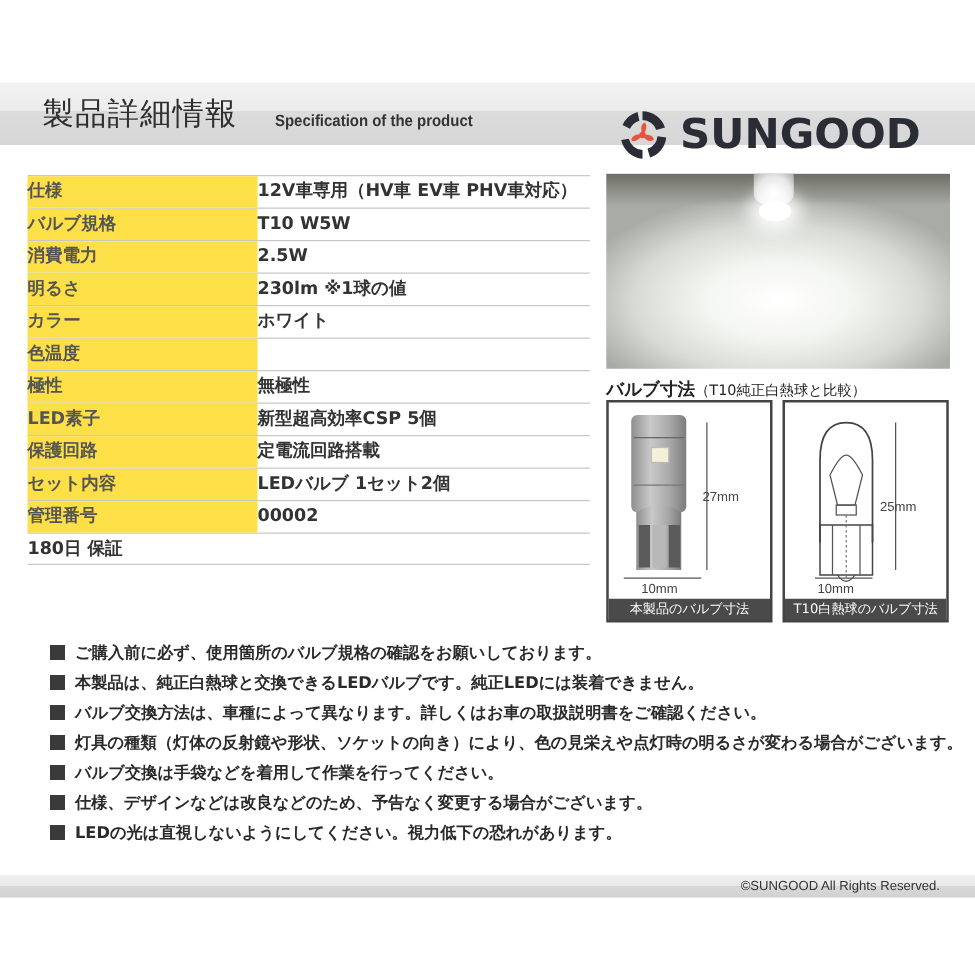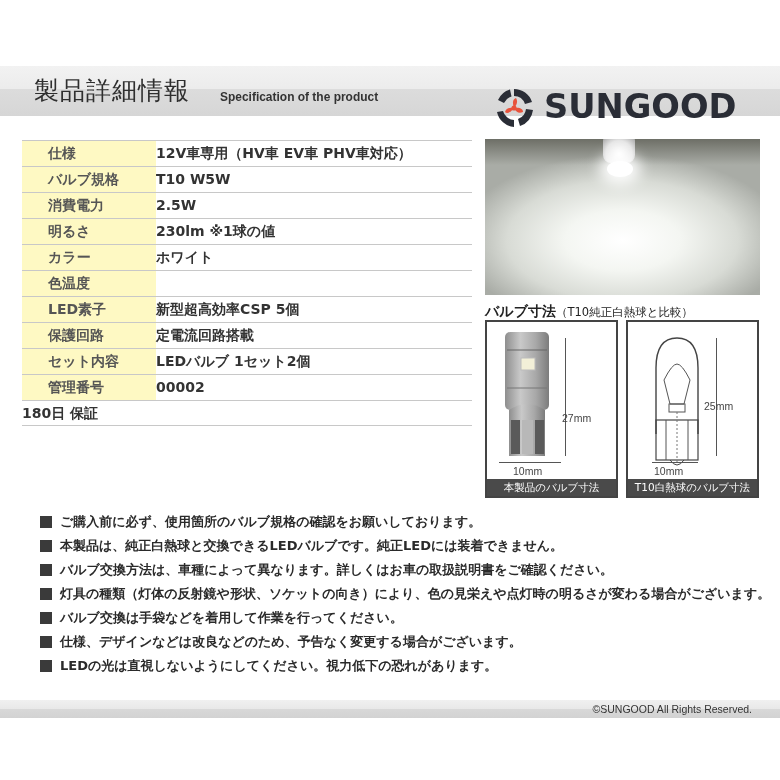--- a/index.html
+++ b/index.html
@@ -25,22 +25,22 @@
     position: absolute; left: 52px; top: 4px; font-family: "DejaVu Sans", sans-serif;
     font-weight: bold; font-size: 33px; color: #2a2d36; letter-spacing: 0px; line-height: 38px;
     transform: scaleX(1.02); transform-origin: left;
   }
 
   
   .spec-table { position: absolute; left: 22px; top: 140px; width: 450px; }
   .spec-row { display: flex; height: 26px; border-top: 1px solid #c8c8c8; }
   .spec-row:last-child { border-bottom: 1px solid #c8c8c8; }
   .spec-label {
-    width: 134px; background: #fef9c3; color: #555; font-size: 14px; font-weight: bold;
-    padding-left: 26px; line-height: 25px;
+    width: 184px; background: #fde047; color: #555; font-size: 14px; font-weight: bold;
+    padding-left: 0; line-height: 25px;
   }
   .spec-value {
     flex: 1; color: #333; font-size: 14px; font-weight: bold; line-height: 25px;
   }
 
   
   .photo {
     position: absolute; left: 485px; top: 139px; width: 275px; height: 156px; overflow: hidden;
     background: radial-gradient(ellipse 60% 55% at 50% 65%, #ffffff 0%, #f4f6f2 35%, #d8dbd5 70%, #a9aca6 100%);
   }
@@ -125,20 +125,24 @@
   <div class="spec-row">
       <div class="spec-label">明るさ</div>
       <div class="spec-value">230lm ※1球の値</div>
     </div>
   <div class="spec-row">
       <div class="spec-label">カラー</div>
       <div class="spec-value">ホワイト</div>
     </div>
   <div class="spec-row">
       <div class="spec-label">色温度</div>
+    </div>
+  <div class="spec-row">
+      <div class="spec-label">極性</div>
+      <div class="spec-value">無極性</div>
     </div>
   <div class="spec-row">
       <div class="spec-label">LED素子</div>
       <div class="spec-value">新型超高効率CSP 5個</div>
     </div>
   <div class="spec-row">
       <div class="spec-label">保護回路</div>
       <div class="spec-value">定電流回路搭載</div>
     </div>
   <div class="spec-row">
@@ -177,21 +181,21 @@
     <rect x="10" y="4" width="44" height="78" rx="5" fill="url(#alu)"></rect>
     <line x1="12" y1="22" x2="52" y2="22" stroke="#666" stroke-width="1"></line>
     <line x1="12" y1="60" x2="52" y2="60" stroke="#777" stroke-width="1"></line>
     <rect x="26" y="30" width="14" height="12" fill="#f3f0d8" stroke="#bbb"></rect>
     <path d="M14 82 Q32 70 50 82 L50 128 L14 128 Z" fill="url(#alu)"></path>
     <rect x="16" y="92" width="9" height="34" fill="#5a5a5a"></rect>
     <rect x="40" y="92" width="9" height="34" fill="#5a5a5a"></rect>
     <rect x="27" y="92" width="11" height="34" fill="#b8b8b8"></rect>
   </svg>
   <div class="vline" style="left:78px;top:16px;height:118px;"></div>
-  <div class="dim-label-h" style="left:75px;top:70px;margin-top:20px;">27mm</div>
+  <div class="dim-label-h" style="left:75px;top:70px;">27mm</div>
   <div class="hline" style="left:12px;top:140px;width:62px;"></div>
   <div class="dim-label-h" style="left:26px;top:143px;">10mm</div>
   <div class="dim-caption">本製品のバルブ寸法</div>
 </div>
 
 <div class="dim-box right">
   <svg width="70" height="140" viewBox="0 0 70 140" style="position:absolute;left:14px;top:12px;">
     <path d="M14 100 L14 34 Q14 4 35 4 Q56 4 56 34 L56 100" fill="none" stroke="#444" stroke-width="1.4"></path>
     <path d="M22 46 Q30 30 35 30 Q40 30 48 46 L42 70 L28 70 Z" fill="none" stroke="#555" stroke-width="1"></path>
     <rect x="27" y="70" width="16" height="8" fill="none" stroke="#555"></rect>

